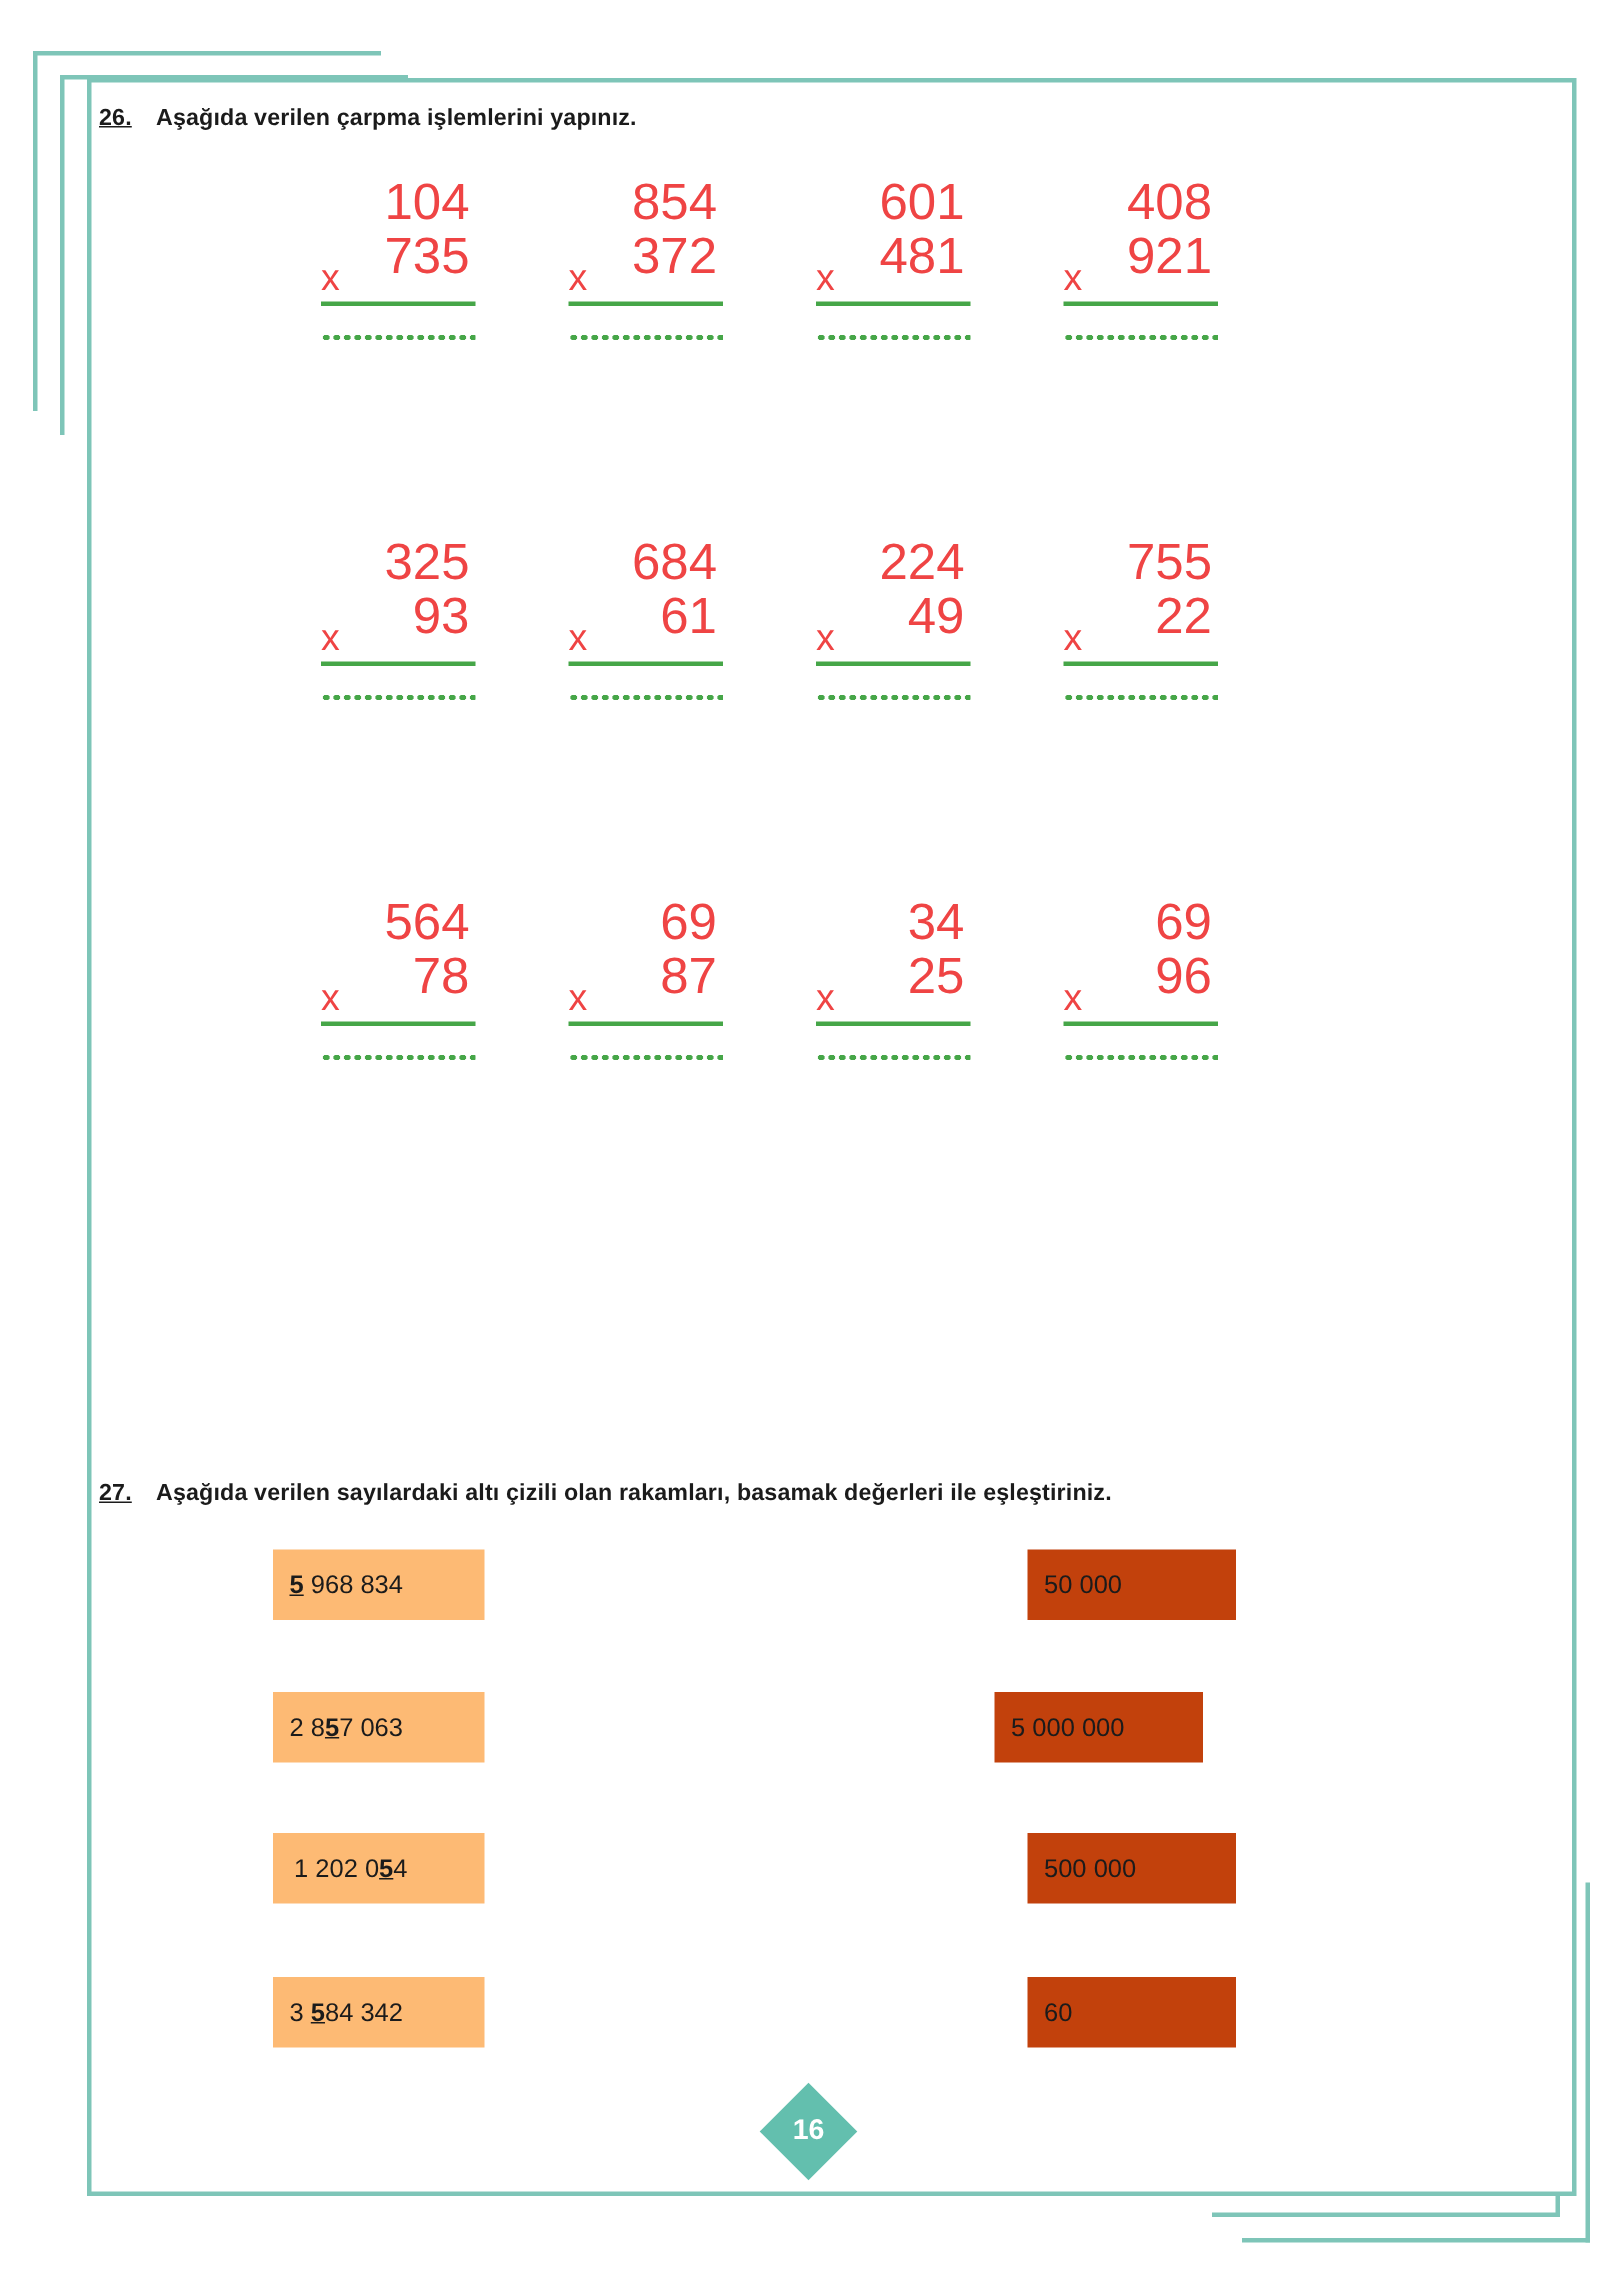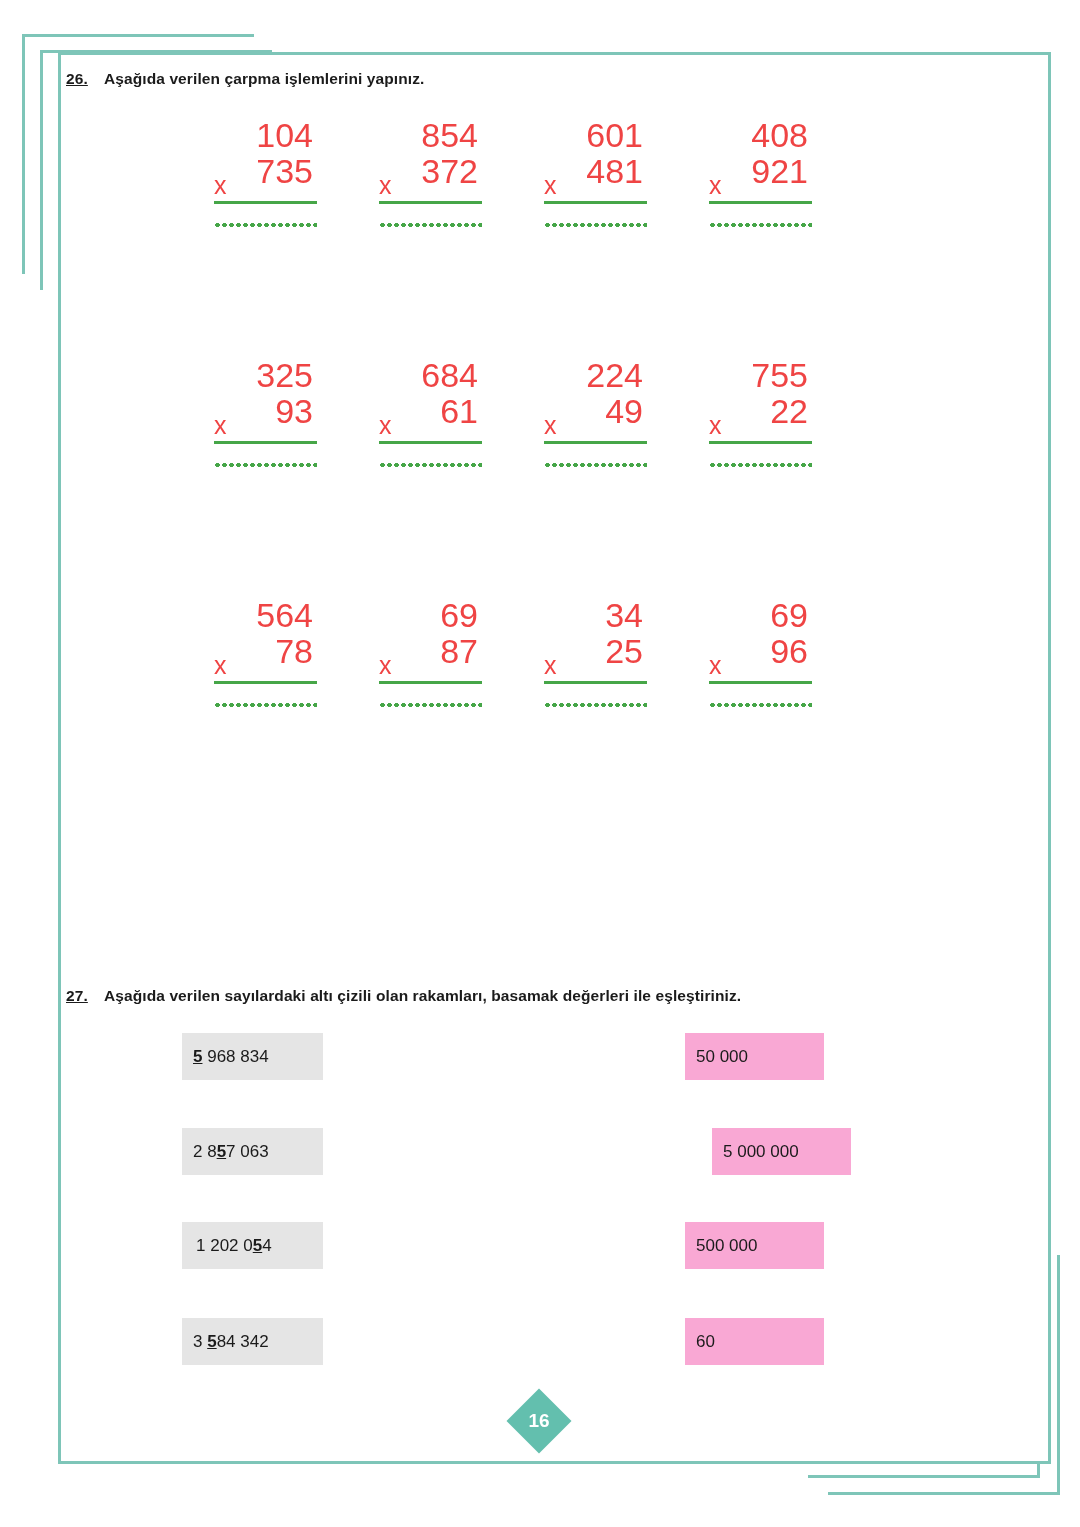--- a/index.html
+++ b/index.html
@@ -124,22 +124,22 @@
     position: absolute;
     height: 47px;
     display: flex;
     align-items: center;
     padding-left: 11px;
     box-sizing: border-box;
     font-size: 17px;
     color: #1b1b1b;
     white-space: nowrap;
   }
-  .mbox.green { width: 141px; background: #e5e5e5; }
-  .mbox.blue  { width: 139px; background: #f9a8d4; }
+  .mbox.green { width: 141px; background: #fdba74; }
+  .mbox.blue  { width: 139px; background: #c2410c; }
   .mbox u { text-decoration: underline; font-weight: bold; }
 
   
   .page-badge {
     position: absolute;
     left: 516px;
     top: 1398px;
     width: 46px;
     height: 46px;
     background: #63bfae;
@@ -327,21 +327,21 @@
     </div>
     <div class="mbox green" style="left: 182px; top: 1222px; padding-left: 14px;">
       <span>1 202 0<u>5</u>4</span>
     </div>
     <div class="mbox green" style="left: 182px; top: 1318px;">
       <span>3 <u>5</u>84 342</span>
     </div>
     <div class="mbox blue" style="left: 685px; top: 1033px;">
       <span>50 000</span>
     </div>
-    <div class="mbox blue" style="left: 712px; top: 1128px;">
+    <div class="mbox blue" style="left: 663px; top: 1128px;">
       <span>5 000 000</span>
     </div>
     <div class="mbox blue" style="left: 685px; top: 1222px;">
       <span>500 000</span>
     </div>
     <div class="mbox blue" style="left: 685px; top: 1318px;">
       <span>60</span>
     </div>
   </div>
 

